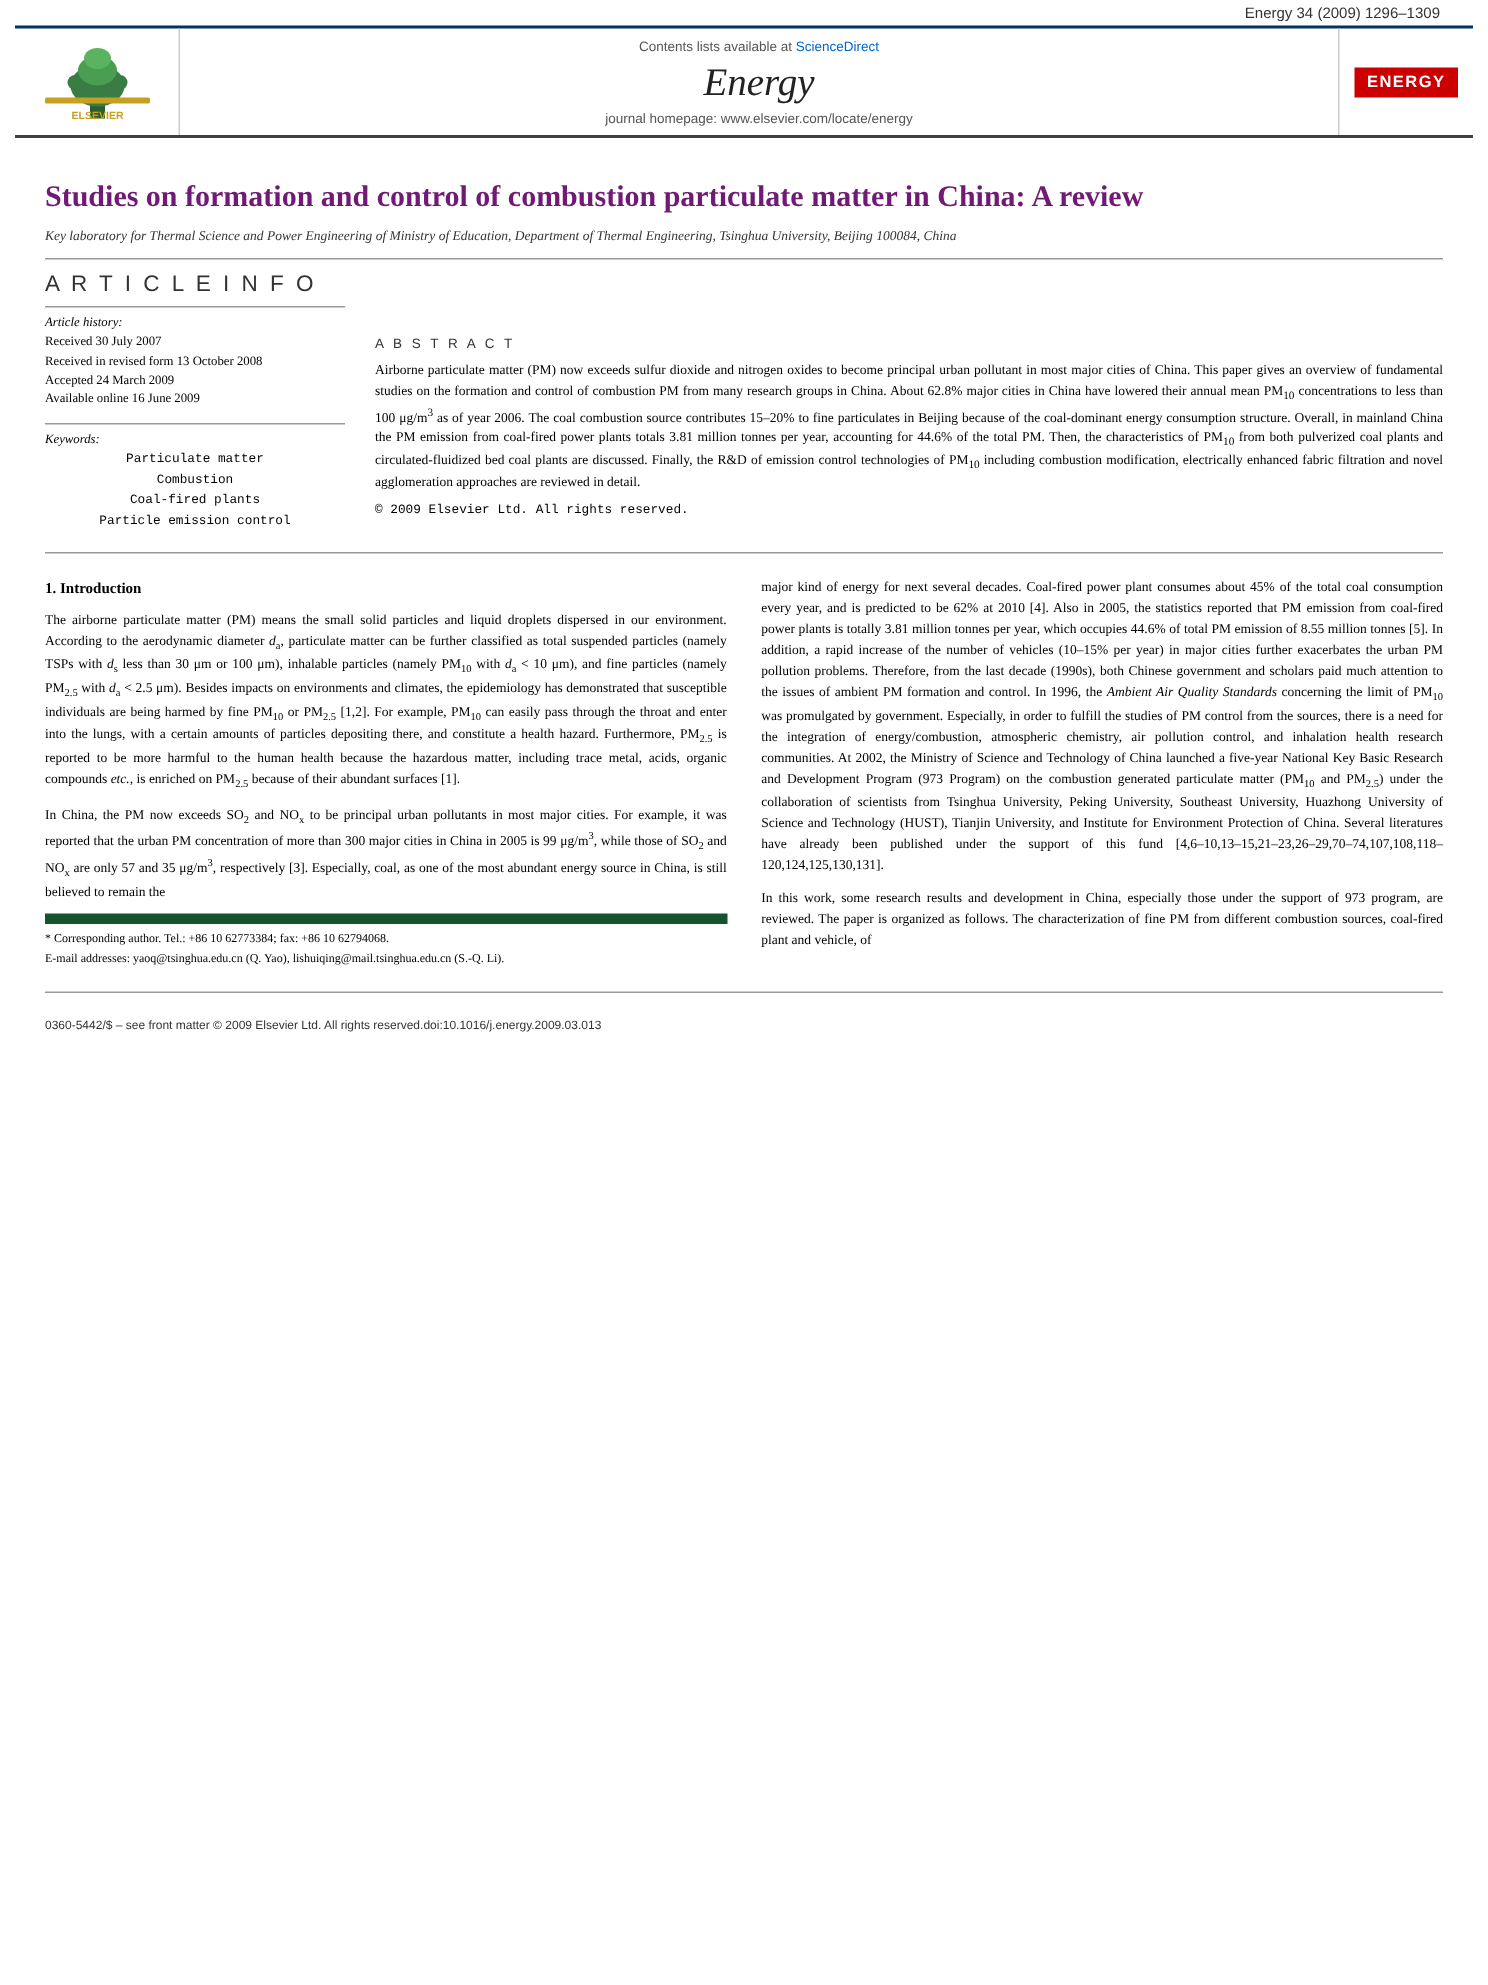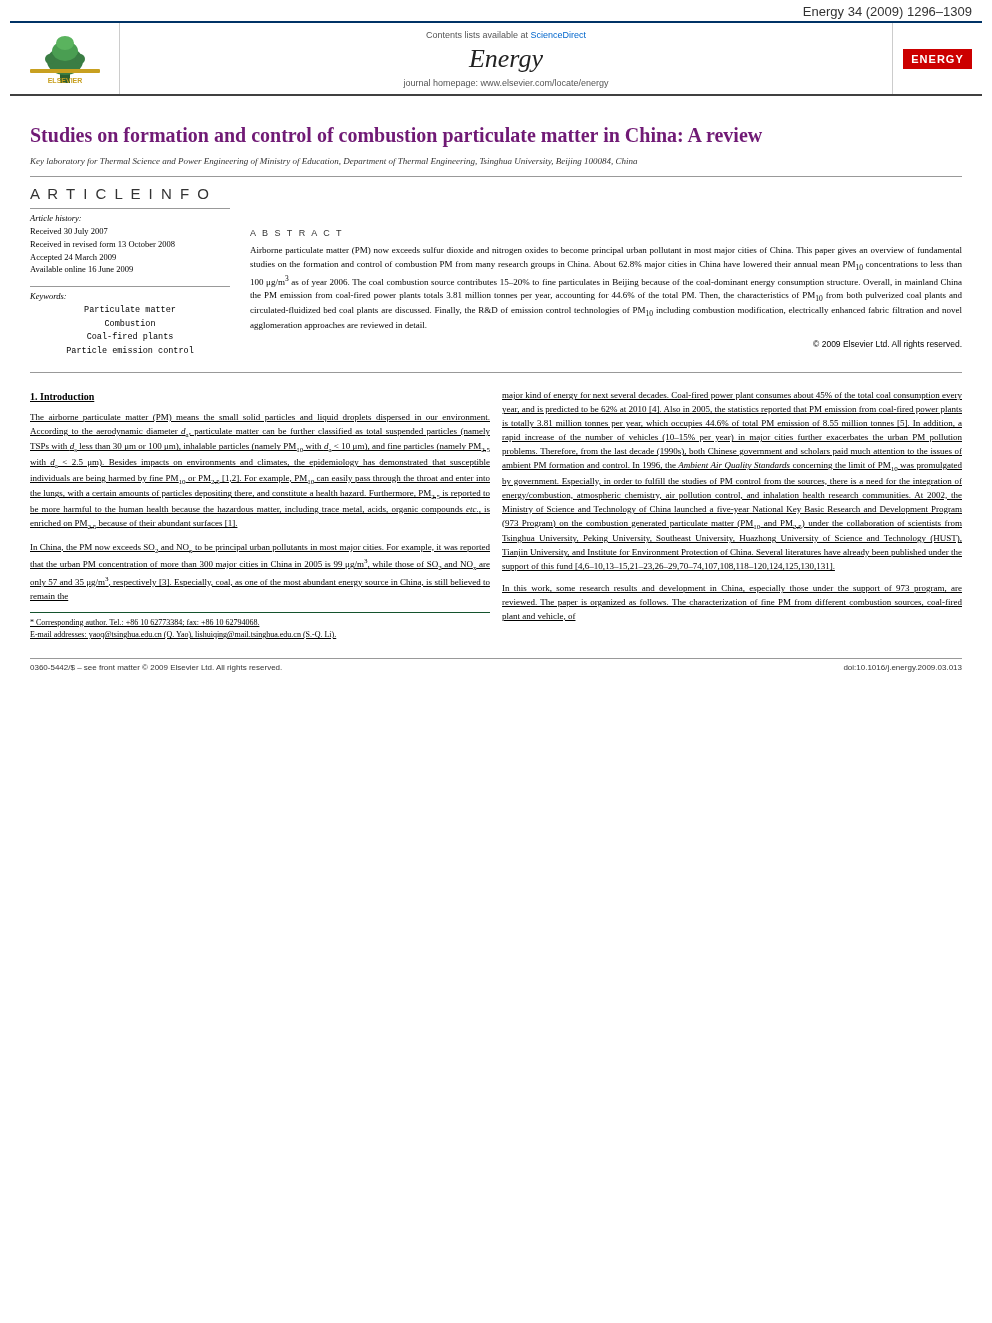--- a/index.html
+++ b/index.html
@@ -7,22 +7,22 @@
       background: #fff;
       font-family: 'Times New Roman', Times, serif;
       font-size: 10px;
       color: #000;
       width: 992px;
       min-height: 1323px;
     }
 
     .top-bar {
       text-align: right;
-      font-size: 13px;
-      padding: 4px 20px 2px 20px;
+      font-size: 10px;
+      padding: 4px 32px 2px 20px;
       color: #333;
       font-family: Arial, sans-serif;
     }
 
     .journal-header {
       display: flex;
       align-items: stretch;
       border-top: 2px solid #003366;
       border-bottom: 2px solid #404040;
       margin: 0 10px;
@@ -211,33 +211,31 @@
 
     .abstract-text {
       font-size: 9px;
       font-family: 'Times New Roman', serif;
       line-height: 1.5;
       text-align: justify;
     }
 
     .copyright {
       font-size: 8.5px;
-      font-family: Liberation Sans, sans-serif;
-      text-align: right;
+      font-family: Liberation Mono, monospace;
       margin-top: 6px;
     }
 
     .main-body {
       margin-top: 16px;
     }
 
     .two-col-body {
       display: flex;
-      gap: 12px;
-      text-decoration: underline;
+      gap: 23px;
     }
 
     .body-col {
       flex: 1;
       font-size: 9px;
       font-family: 'Times New Roman', serif;
       text-align: justify;
       line-height: 1.55;
     }
 
@@ -258,36 +256,35 @@
 
     .body-text sup {
       font-size: 7px;
     }
 
     .body-text sub {
       font-size: 7px;
     }
 
     .footnote-area {
-      border-top: 1px solid #14532d;
+      border-top: 7px solid #14532d;
       margin-top: 6px;
       padding-top: 4px;
       font-size: 8px;
       font-family: 'Times New Roman', serif;
     }
 
     .bottom-bar {
       border-top: 1px solid #999;
       margin-top: 16px;
-      padding-top: 4px;
+      padding-top: 17px;
       font-size: 8px;
       font-family: Arial, sans-serif;
       color: #333;
       display: flex;
-      justify-content: space-between;
     }
 
     .italic { font-style: italic; }
   </style>
 </head>
 <body>
 
 <div class="top-bar">
   <span>Energy 34 (2009) 1296–1309</span>
 </div>

